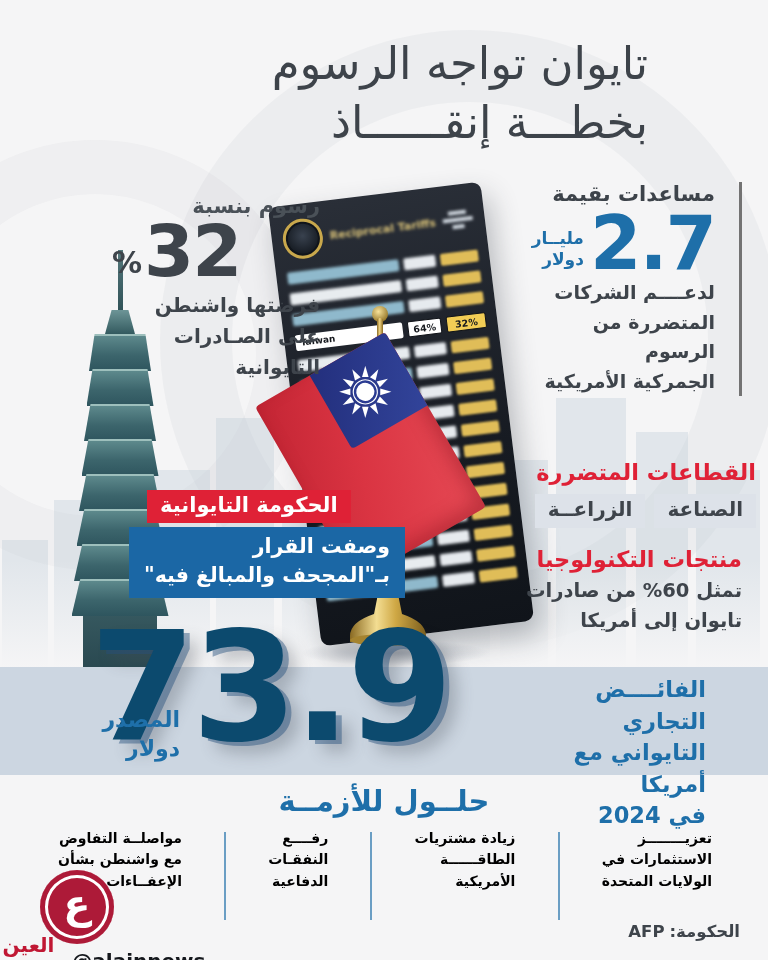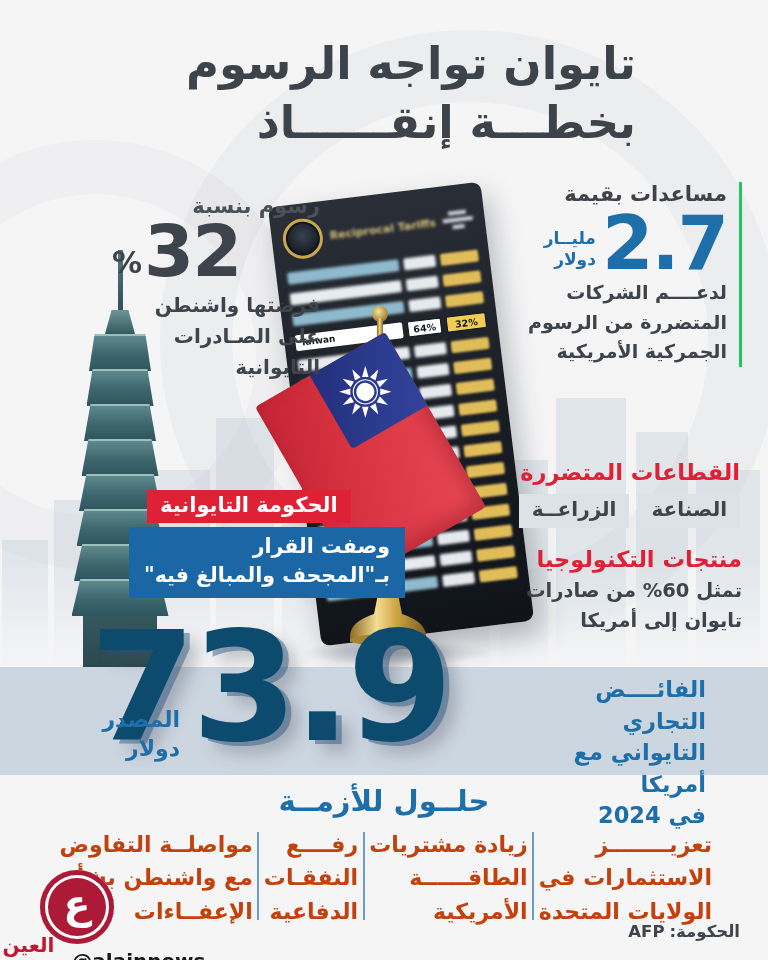--- a/index.html
+++ b/index.html
@@ -13,35 +13,35 @@
 
   
   .wm-ring { position:absolute; border-radius:50%; border:72px solid rgba(185,189,196,.14); }
   .wm-ring.r1 { width:620px; height:620px; left:160px; top:30px; }
   .wm-ring.r2 { width:430px; height:430px; left:-120px; top:140px; border-width:54px; border-color:rgba(185,189,196,.10); }
   .sky { position:absolute; background:#b9c6d2; opacity:.32; }
   .sky-fade { position:absolute; left:0; right:0; top:560px; height:120px;
     background:linear-gradient(180deg,rgba(245,245,246,0) 0%,#f5f5f6 90%); }
 
   
-  .title { position:absolute; top:34px; right:132px; text-align:right; direction:rtl;
-    font-weight:700; font-size:45px; line-height:1.32; color:#3d434a; letter-spacing:0; }
+  .title { position:absolute; top:34px; right:120px; text-align:right; direction:rtl;
+    font-weight:400; font-size:45px; line-height:1.32; color:#3d434a; letter-spacing:0; }
 
   
   .tariff { position:absolute; left:112px; top:194px; width:208px; text-align:right; direction:rtl; z-index:6; }
   .tariff .label { font-size:21px; font-weight:700; color:#4a5158; }
   .tariff .numrow { display:flex; justify-content:flex-start; align-items:flex-end; direction:ltr; margin:-4px 0 0; }
   .tariff .pct { font-size:30px; font-weight:800; margin:0 2px 10px 0; }
   .tariff .num { font-size:72px; font-weight:800; line-height:1.05; letter-spacing:-2px; }
   .tariff .desc { font-size:20px; font-weight:700; line-height:1.55; color:#3e444b; }
 
   
   .aid { position:absolute; right:26px; top:182px; width:225px; text-align:right; direction:rtl;
     border-left:none; z-index:6; padding-left:0; }
-  .aid .inner { border-right:3px solid #22c55e; padding-right:12px; }
+  .aid .inner { border-right:3px solid #737373; padding-right:24px; }
   .aid .label { font-size:21px; font-weight:800; color:#3d434a; }
   .aid .numrow { display:flex; direction:ltr; justify-content:flex-end; align-items:flex-end; margin:2px 0 0; }
   .aid .units { color:#1e6fa9; font-weight:800; font-size:17px; line-height:1.25; text-align:right; margin:0 6px 8px 0; }
   .aid .num { font-size:74px; font-weight:800; color:#1e6fa9; line-height:.95; letter-spacing:-2px; }
   .aid .desc { font-size:19px; font-weight:700; line-height:1.55; }
 
   
   .board { position:absolute; left:294px; top:193px; width:214px; height:442px;
     background:linear-gradient(175deg,#2a2f38 0%,#171b22 60%,#10141a 100%);
     transform:rotate(-7deg); border-radius:9px; padding:10px 11px 12px; z-index:2;
@@ -102,21 +102,21 @@
     background:radial-gradient(ellipse at center,rgba(110,120,135,.45),rgba(110,120,135,0) 70%); }
 
   
   .gov { position:absolute; z-index:7; direction:rtl; text-align:right; }
   .gov-red { left:147px; top:490px; background:#df2136; color:#fff; font-weight:800;
     font-size:21px; padding:3px 13px 6px; display:inline-block; }
   .gov-blue { left:129px; top:527px; background:#1b67a5; color:#fff; font-weight:700;
     font-size:20.5px; padding:5px 15px 9px; line-height:1.4; display:inline-block; }
 
   
-  .sectors { position:absolute; right:28px; top:459px; width:232px; direction:rtl; text-align:right; z-index:6; }
+  .sectors { position:absolute; right:12px; top:459px; width:232px; direction:rtl; text-align:right; z-index:6; }
   .red-h { color:#df2136; font-weight:800; font-size:22.5px; }
   .chips { display:flex; gap:9px; margin-top:9px; }
   .chip { background:#dde2e9; color:#3e444b; font-weight:700; font-size:20px; padding:3px 13px 7px; }
   .tech { position:absolute; right:26px; top:546px; width:232px; direction:rtl; text-align:right; z-index:6; }
   .tech .desc { font-size:19.5px; font-weight:700; line-height:1.55; margin-top:4px; }
 
   
   .band { position:absolute; left:0; top:667px; width:768px; height:108px;
     background:#ccd6e1; z-index:3; }
   .surplus-num { position:absolute; left:84px; top:612px; z-index:6;
@@ -125,22 +125,22 @@
   .surplus-desc { position:absolute; right:62px; top:674px; width:190px; z-index:6;
     direction:rtl; text-align:right; color:#1e6fa9; font-weight:800; font-size:22.5px; line-height:1.4; }
   .surplus-unit { position:absolute; left:116px; top:706px; width:64px; z-index:6;
     direction:rtl; text-align:right; color:#1e6fa9; font-weight:800; font-size:22px; line-height:1.3; }
 
   
   .sol-h { position:absolute; left:0; top:784px; width:768px; text-align:center; z-index:6;
     color:#1e6fa9; font-weight:800; font-size:29px; }
   .sol-row { position:absolute; left:58px; right:56px; top:828px; z-index:6;
     display:flex; direction:rtl; justify-content:space-between; align-items:flex-start; }
-  .sol-col { text-align:right; direction:rtl; font-size:22px; font-weight:700;
-    color:#c2410c; line-height:1.52; }
+  .sol-col { text-align:right; direction:rtl; font-size:14px; font-weight:700;
+    color:#000000; line-height:1.52; }
   .sol-div { width:2px; height:88px; background:#1e6fa9; opacity:.65; margin-top:4px; flex:0 0 auto; }
 
   
   .logo { position:absolute; left:40px; top:870px; width:74px; height:74px; border-radius:50%;
     background:#ad1a38; z-index:8; display:flex; align-items:center; justify-content:center;
     box-shadow:inset 0 0 0 5px #ad1a38, inset 0 0 0 8px #fff; }
   .logo span { color:#fff; font-size:40px; font-weight:800; line-height:1; transform:translateY(-3px); }
   .handle-row { position:absolute; left:14px; top:916px; width:180px; z-index:8;
     display:flex; gap:18px; align-items:center; justify-content:center; }
   .brand-ar { color:#c01733; font-weight:800; font-size:20px; direction:rtl; }

